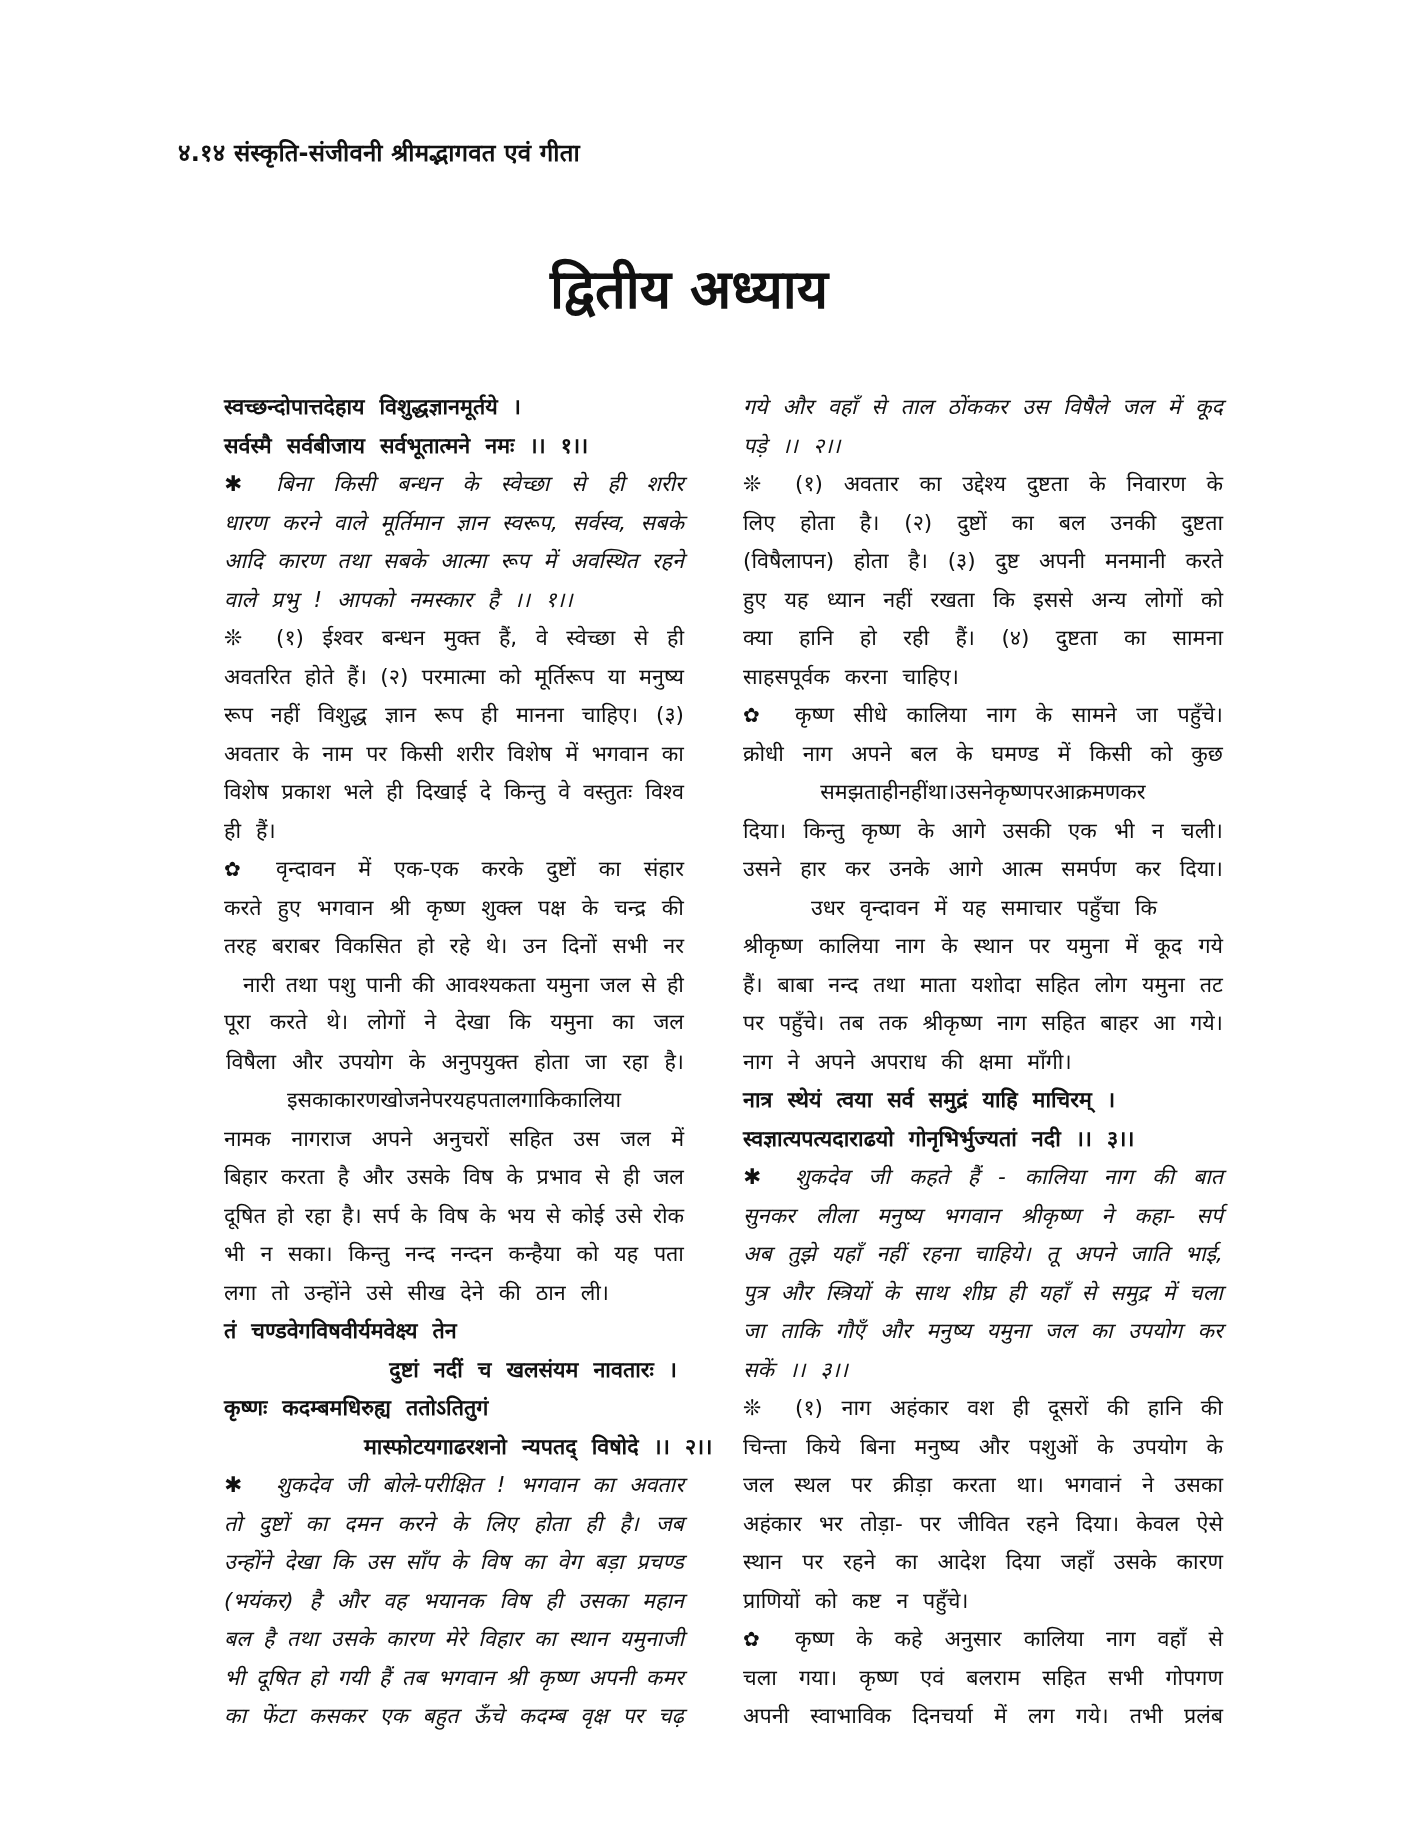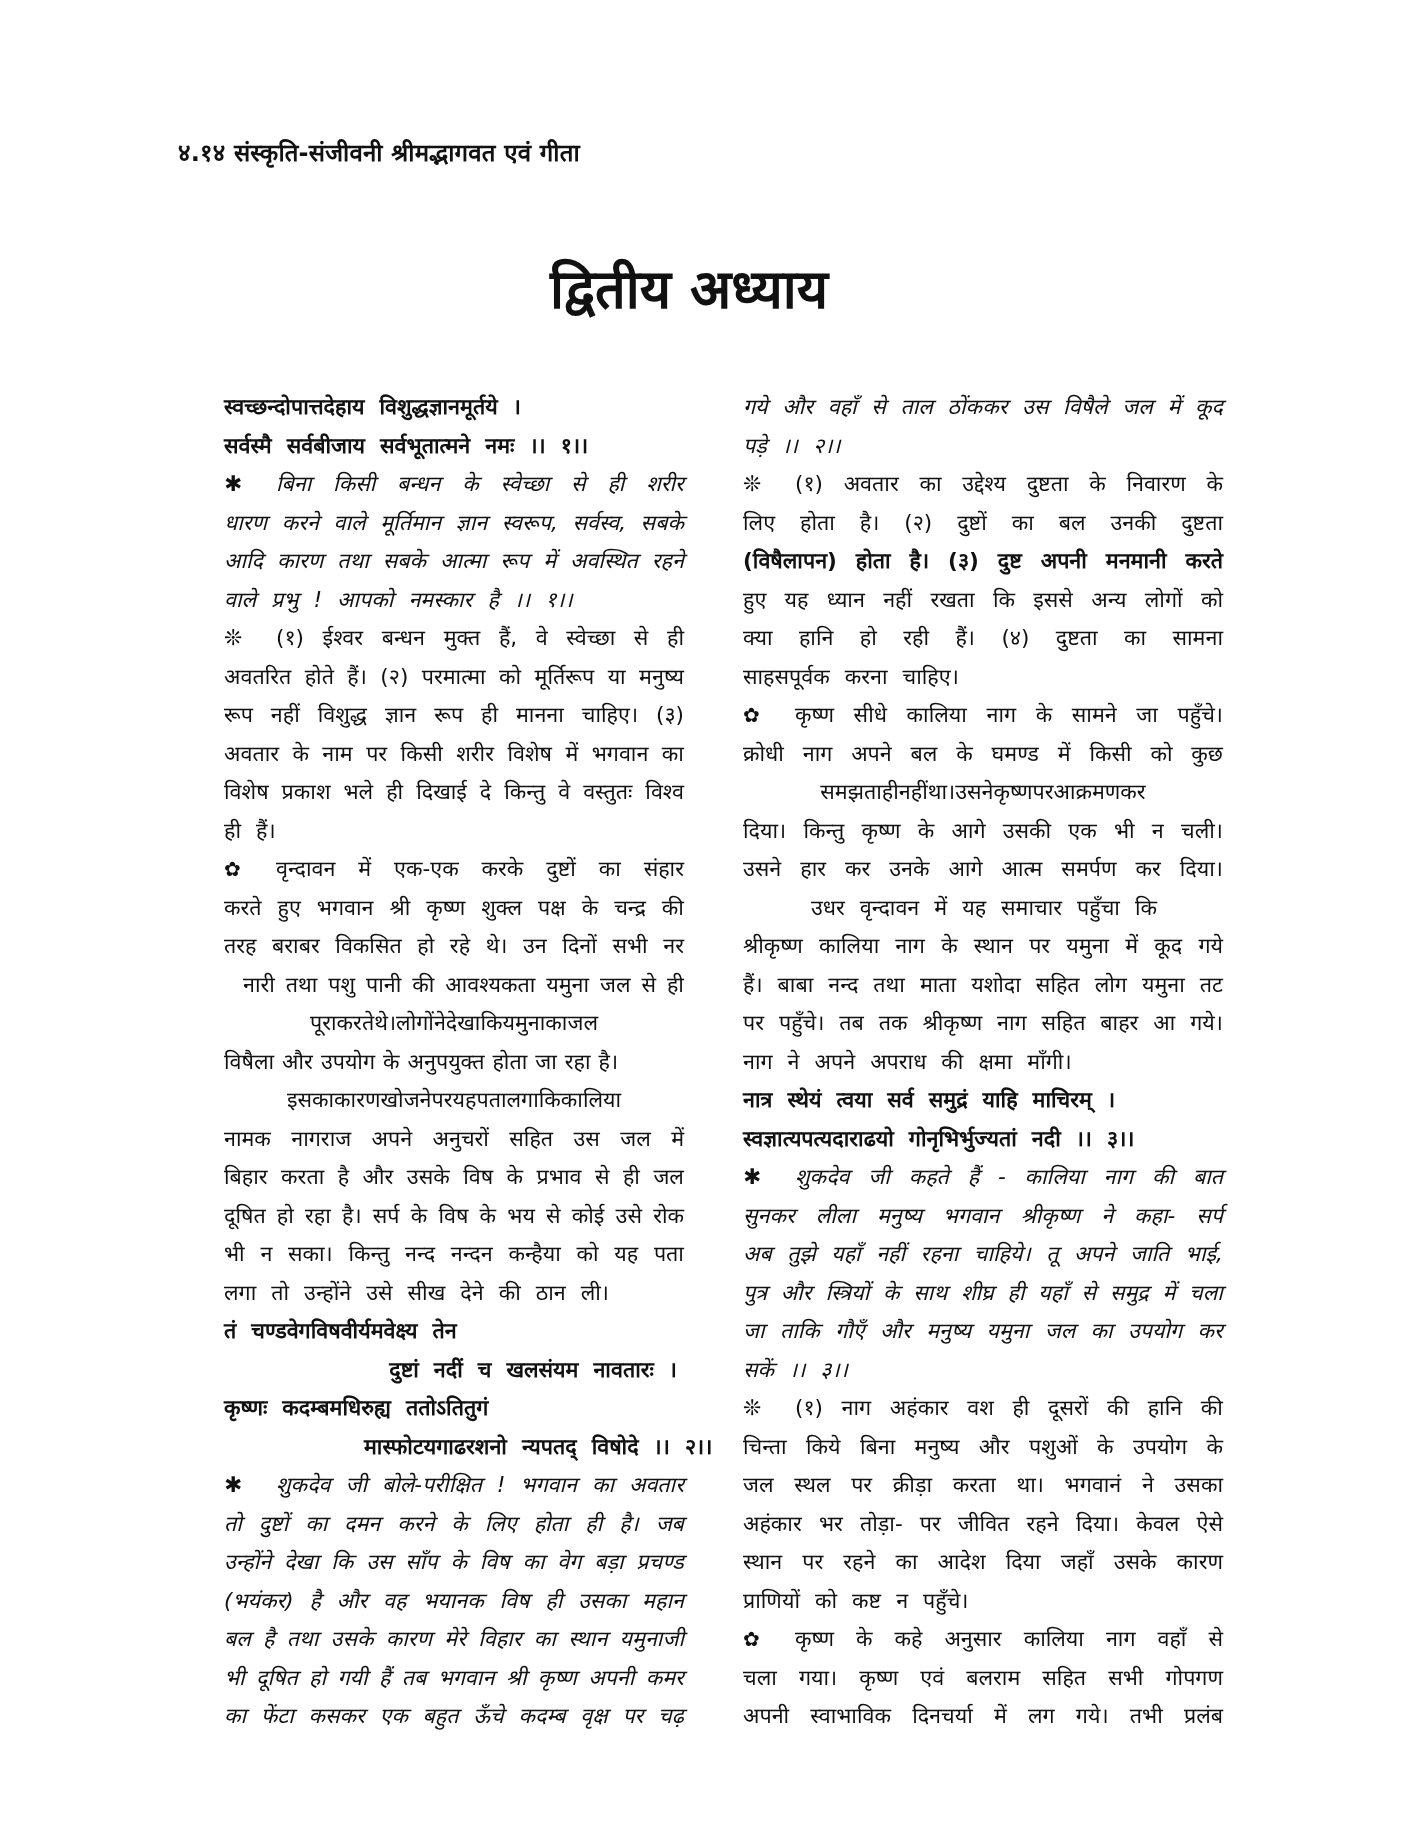--- a/index.html
+++ b/index.html
@@ -237,35 +237,35 @@
         <span class="w">पानी</span>
         <span class="w">की</span>
         <span class="w">आवश्यकता</span>
         <span class="w">यमुना</span>
         <span class="w">जल</span>
         <span class="w">से</span>
         <span class="w">ही</span>
       </span>
     </div>
     <div class="line justify">
-      <span style="display: flex; flex: 1 1 0%; justify-content: center; gap: 0px;">
+      <span style="display: flex; flex: 1 1 0%; justify-content: space-between; gap: 0px; font-family: Liberation Mono, monospace;">
         <span class="w">पूरा</span>
         <span class="w">करते</span>
         <span class="w">थे।</span>
         <span class="w">लोगों</span>
         <span class="w">ने</span>
         <span class="w">देखा</span>
         <span class="w">कि</span>
         <span class="w">यमुना</span>
         <span class="w">का</span>
         <span class="w">जल</span>
       </span>
     </div>
     <div class="line justify">
-      <span style="display: flex; flex: 1 1 0%; justify-content: flex-start; gap: 8px;">
+      <span style="display: flex; flex: 1 1 0%; justify-content: flex-end; gap: 16px;">
         <span class="w">विषैला</span>
         <span class="w">और</span>
         <span class="w">उपयोग</span>
         <span class="w">के</span>
         <span class="w">अनुपयुक्त</span>
         <span class="w">होता</span>
         <span class="w">जा</span>
         <span class="w">रहा</span>
         <span class="w">है।</span>
       </span>
@@ -529,21 +529,21 @@
         <span class="w">है।</span>
         <span class="w">(२)</span>
         <span class="w">दुष्टों</span>
         <span class="w">का</span>
         <span class="w">बल</span>
         <span class="w">उनकी</span>
         <span class="w">दुष्टता</span>
       </span>
     </div>
     <div class="line justify">
-      <span style="display: flex; flex: 1 1 0%; justify-content: space-between; gap: 0px; font-weight: bold;">
+      <span style="display: flex; flex: 1 1 0%; justify-content: space-between; gap: 0px;">
         <span class="w">(विषैलापन)</span>
         <span class="w">होता</span>
         <span class="w">है।</span>
         <span class="w">(३)</span>
         <span class="w">दुष्ट</span>
         <span class="w">अपनी</span>
         <span class="w">मनमानी</span>
         <span class="w">करते</span>
       </span>
     </div>

